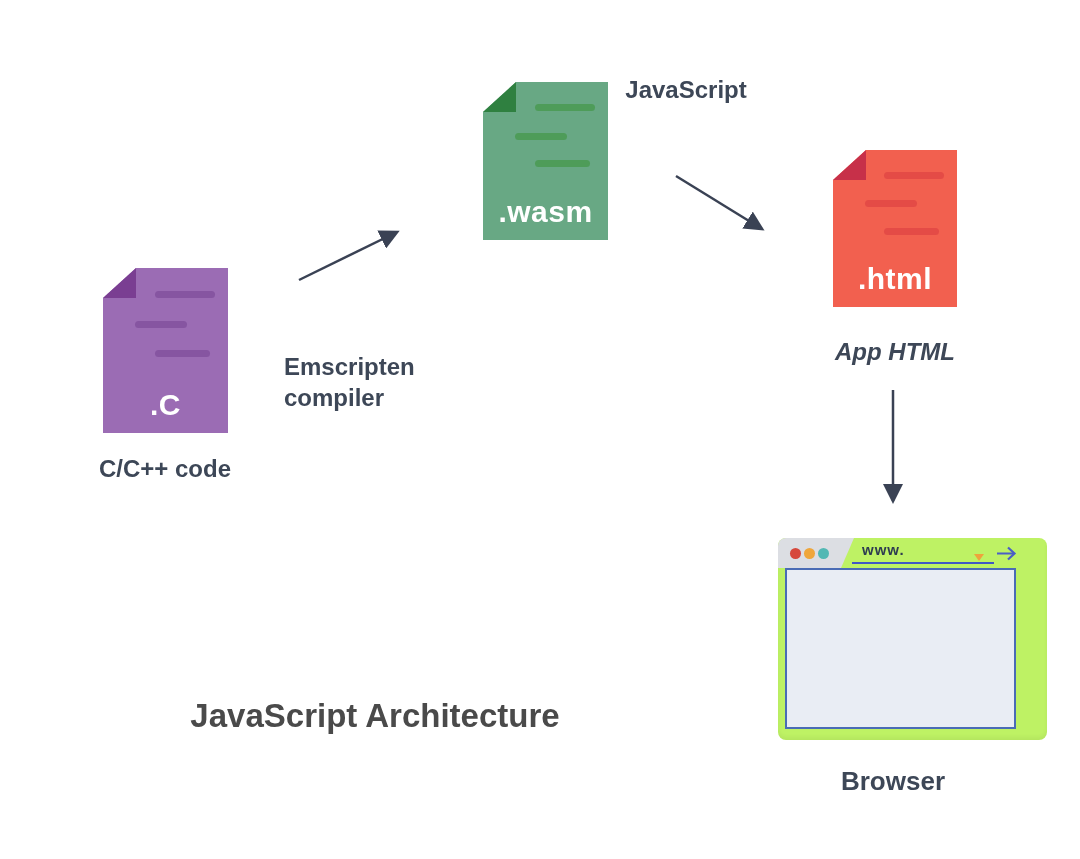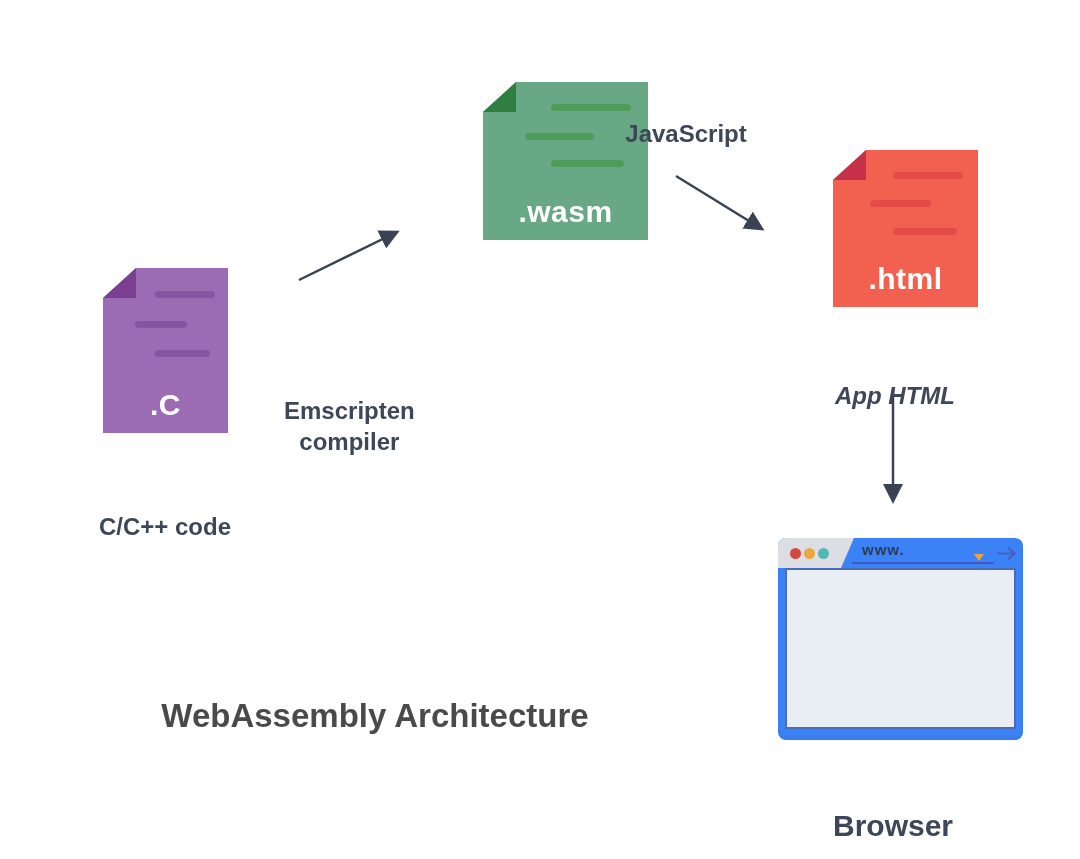--- a/index.html
+++ b/index.html
@@ -27,33 +27,33 @@
   .doc-line.l2 { left:25.5%; top:32%;  width:42%; }
   .doc-line.l3 { left:41.5%; top:49.5%; width:44%; }
   .doc-ext {
     position:absolute; left:0; right:0; bottom:11px; text-align:center;
     color:#ffffff; font-size:30px; font-weight:700; letter-spacing:0.5px;
   }
 
   
   .label {
     position:absolute; color:#3D4757; font-size:24px; font-weight:700;
-    text-align:center; line-height:31px; white-space:nowrap;margin-top:44px;
+    text-align:center; line-height:31px; white-space:nowrap;
   }
-  .label.left { text-align:center; }
-  .browser-label { font-size:30px;text-align:center; }
+  .label.left { text-align:left; }
+  .browser-label { font-size:26px;text-align:center; }
   .diagram-title {
     position:absolute; left:115px; top:697px; width:520px; text-align:center;
     color:#4A4A4A; font-size:33px; font-weight:700; white-space:nowrap;
   }
 
   
   .browser {
-    position:absolute; left:778px; top:538px; width:245px; height:202px;
-    background:#3b82f6; border-radius:8px; overflow:hidden;
+    position:absolute; left:778px; top:538px; width:269px; height:202px;
+    background:#bef264; border-radius:8px; overflow:hidden;
     box-shadow: inset 0 -3px 4px rgba(0,0,0,0.05);
   }
   .browser-tab {
     position:absolute; left:0; top:0; width:76px; height:30px; background:#DCDEE3;
     clip-path: polygon(0 0, 100% 0, calc(100% - 13px) 100%, 0 100%);
     display:flex; align-items:center; padding-left:12px; box-sizing:border-box; gap:3px;
   }
   .dot { width:11px; height:11px; border-radius:50%; }
   .dot.red    { background:#D6483C; }
   .dot.orange { background:#EFA63B; }
@@ -91,41 +91,41 @@
   </svg>
 
   <div class="doc purple" style="left:103px; top:268px; width:125px; height:165px;">
     <div class="doc-body"></div>
     <div class="doc-fold"></div>
     <div class="doc-line l1"></div>
     <div class="doc-line l2"></div>
     <div class="doc-line l3"></div>
     <span class="doc-ext">.C</span>
   </div>
-  <div class="label" style="left:45px; top:467px; width:240px;">C/C++ code</div>
+  <div class="label" style="left:45px; top:453px; width:240px;">C/C++ code</div>
 
   <div class="label left" style="left:284px; top:351px;">
     <div>Emscripten</div>
     <div>compiler</div>
   </div>
 
-  <div class="doc green" style="left:483px; top:82px; width:125px; height:158px;padding-left:40px;">
+  <div class="doc green" style="left:483px; top:82px; width:125px; height:158px;">
     <div class="doc-body"></div>
     <div class="doc-fold"></div>
     <div class="doc-line l1"></div>
     <div class="doc-line l2"></div>
     <div class="doc-line l3"></div>
     <span class="doc-ext">.wasm</span>
   </div>
 
   <div class="label" style="left:566px; top:74px; width:240px;">
     <div>JavaScript</div>
   </div>
 
-  <div class="doc red" style="left:833px; top:150px; width:145px; height:157px;">
+  <div class="doc red" style="left:833px; top:150px; width:124px; height:157px;">
     <div class="doc-body"></div>
     <div class="doc-fold"></div>
     <div class="doc-line l1"></div>
     <div class="doc-line l2"></div>
     <div class="doc-line l3"></div>
     <span class="doc-ext">.html</span>
   </div>
   <div class="label" style="left:775px; top:336px; width:240px;font-style:italic;">App HTML</div>
 
   <div class="browser">
@@ -138,15 +138,15 @@
     <div class="url-underline"></div>
     <div class="dd-triangle"></div>
     <svg class="go-arrow" width="22" height="15" viewBox="0 0 22 15">
       <line x1="1" y1="7.5" x2="17" y2="7.5" stroke="#4B5EC6" stroke-width="2.2"></line>
       <path d="M12 1.5 L18.5 7.5 L12 13.5" fill="none" stroke="#4B5EC6" stroke-width="2.2"></path>
     </svg>
     <div class="viewport"></div>
   </div>
   <div class="label browser-label" style="left:773px; top:766px; width:240px;">Browser</div>
 
-  <div class="diagram-title">WebAssembly Architecture</div>
+  <div class="diagram-title">JavaScript Architecture</div>
 
 </div>
 
 </body></html>

